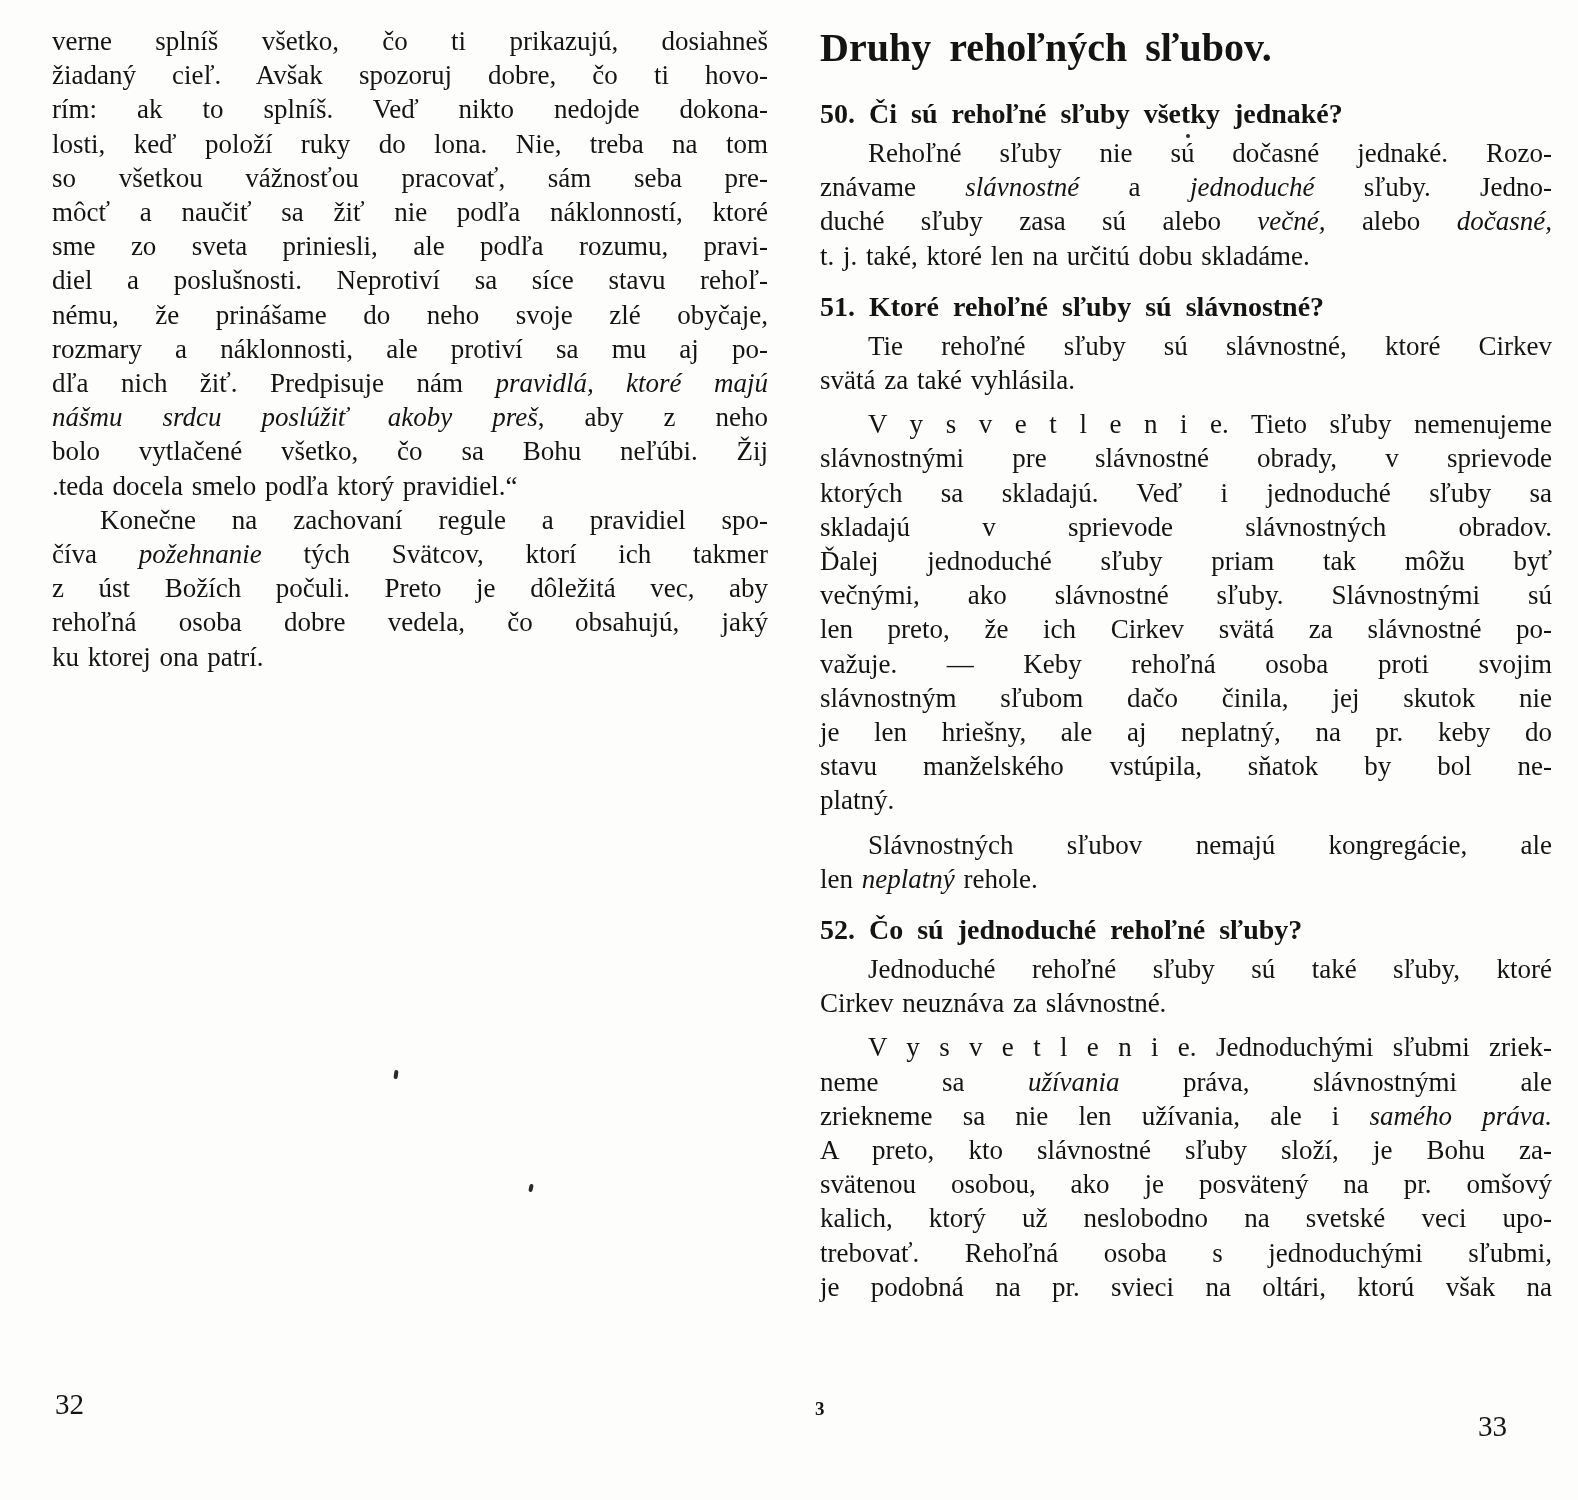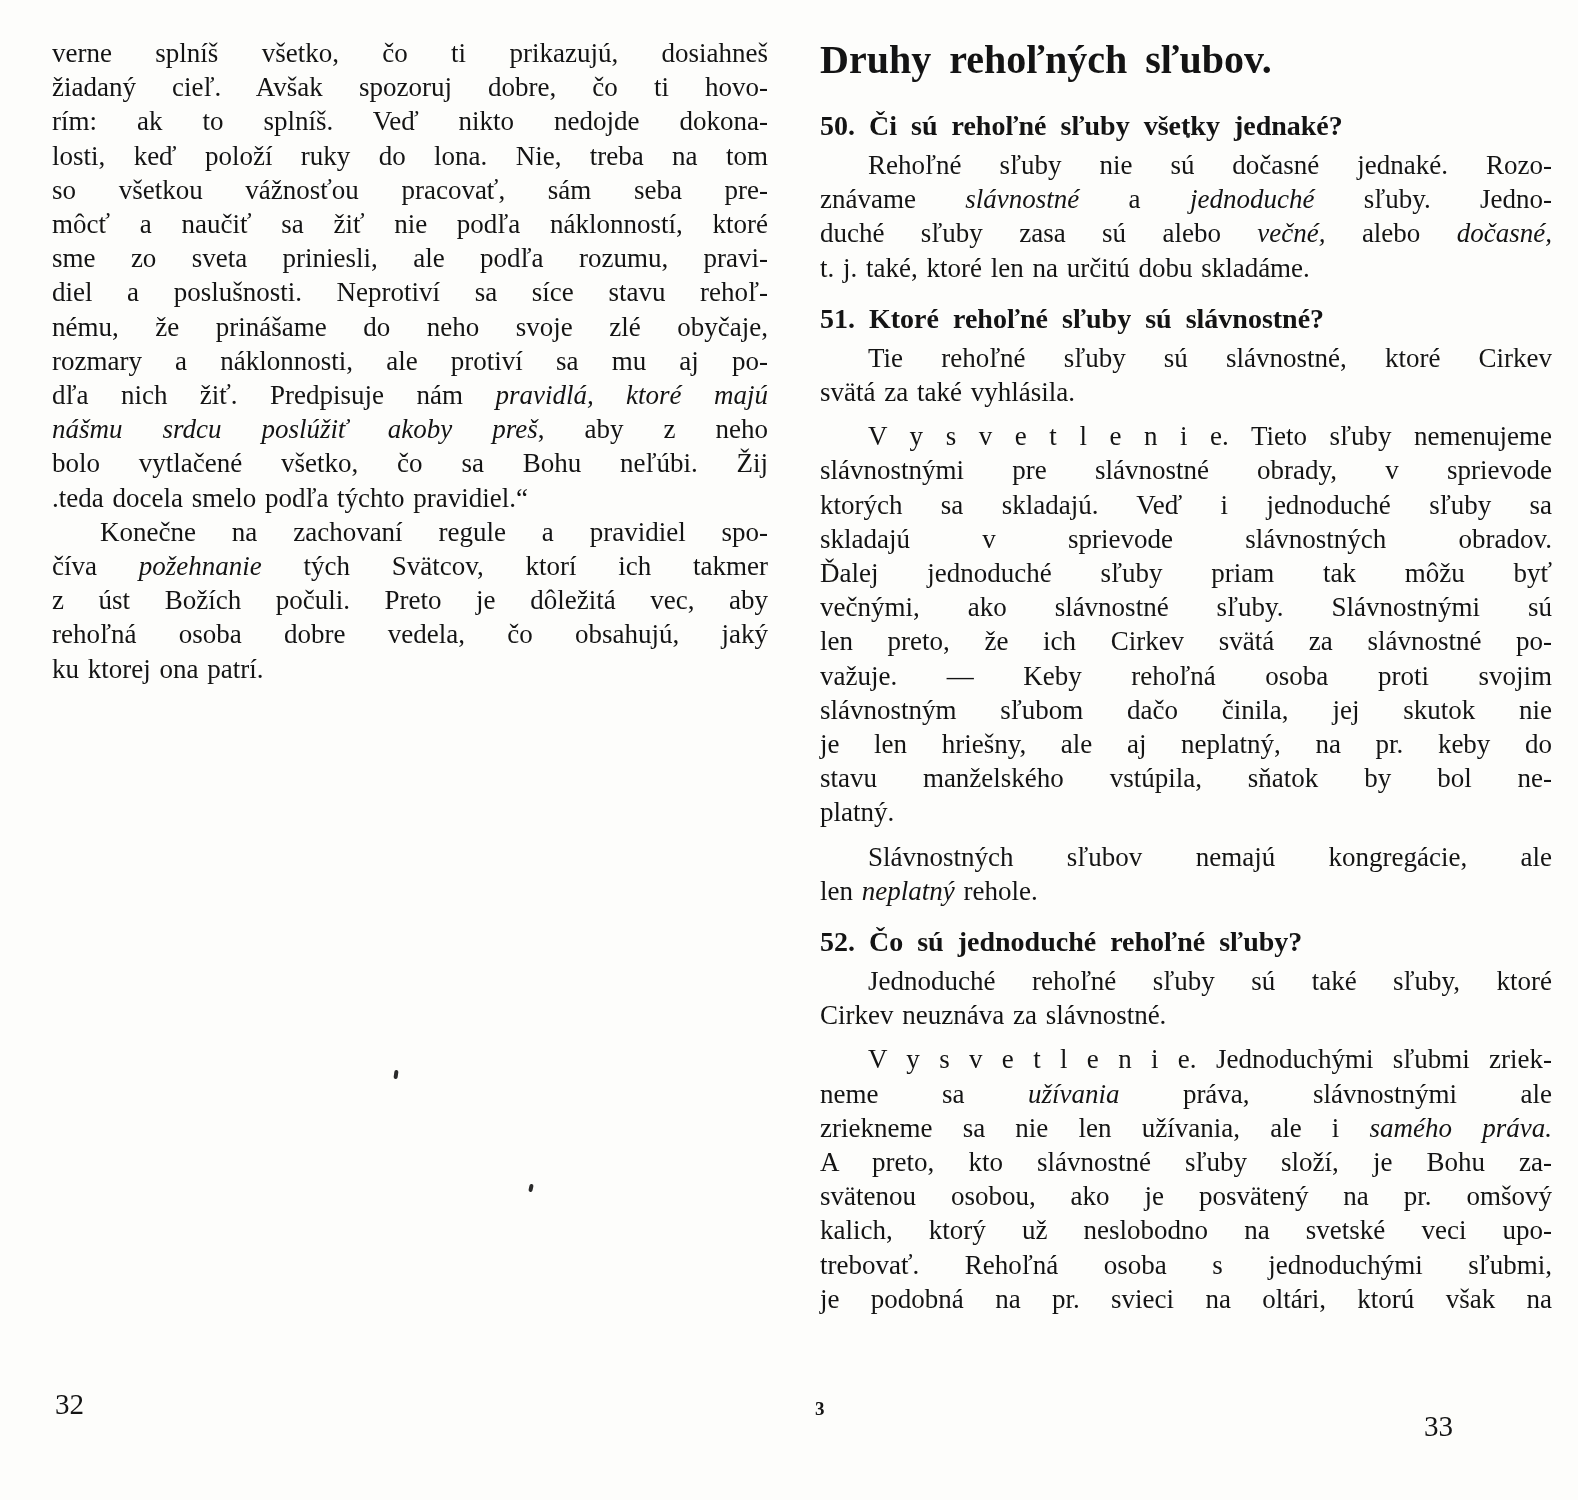--- a/index.html
+++ b/index.html
@@ -8,21 +8,21 @@
     background: #fdfdfb;
     overflow: hidden;
   }
   body {
     position: relative;
     font-family: "Liberation Serif", "DejaVu Serif", serif;
     color: #141414;
   }
   .page {
     position: absolute;
-    top: 36px;
+    top: 24px;
   }
   .page-left  { left: 52px;  width: 716px; }
   .page-right { left: 820px; width: 732px; }
 
   .chapter {
     text-align: center;
     font-size: 29px;
     line-height: 36px;
     word-spacing: 14px;
     margin-bottom: 22px;
@@ -55,21 +55,21 @@
     white-space: normal;
   }
   .line.lastline { text-align-last: left; }
   .line.indent { text-indent: 48px; }
 
   .pageno {
     position: absolute;
     font-size: 29px;
   }
   .pageno-left  { left: 55px;   top: 1388px; }
-  .pageno-right { left: 1424px; top: 1410px; }
+  .pageno-right { left: 1478px; top: 1410px; }
   .sigmark {
     position: absolute;
     left: 815px; top: 1398px;
     font-size: 19px;
     font-weight: bold;
   }
   .speck {
     position: absolute;
     background: #2a2a2a;
     border-radius: 50%;
@@ -89,21 +89,21 @@
       <div class="line">losti, keď položí ruky do lona. Nie, treba na tom</div>
       <div class="line">so všetkou vážnosťou pracovať, sám seba pre-</div>
       <div class="line">môcť a naučiť sa žiť nie podľa náklonností, ktoré</div>
       <div class="line">sme zo sveta priniesli, ale podľa rozumu, pravi-</div>
       <div class="line">diel a poslušnosti. Neprotiví sa síce stavu rehoľ-</div>
       <div class="line">nému, že prinášame do neho svoje zlé obyčaje,</div>
       <div class="line">rozmary a náklonnosti, ale protiví sa mu aj po-</div>
       <div class="line">dľa nich žiť. Predpisuje nám <i>pravidlá, ktoré majú</i></div>
       <div class="line"><i>nášmu srdcu poslúžiť akoby preš</i>, aby z neho</div>
       <div class="line">bolo vytlačené všetko, čo sa Bohu neľúbi. Žij</div>
-      <div class="line lastline">.teda docela smelo podľa týchto pravidiel.“</div>
+      <div class="line lastline">.teda docela smelo podľa ktorý pravidiel.“</div>
     </div>
     <div class="para">
       <div class="line indent">Konečne na zachovaní regule a pravidiel spo-</div>
       <div class="line">číva <i>požehnanie</i> tých Svätcov, ktorí ich takmer</div>
       <div class="line">z úst Božích počuli. Preto je dôležitá vec, aby</div>
       <div class="line">rehoľná osoba dobre vedela, čo obsahujú, jaký</div>
       <div class="line lastline">ku ktorej ona patrí.</div>
     </div>
   </div>
 

